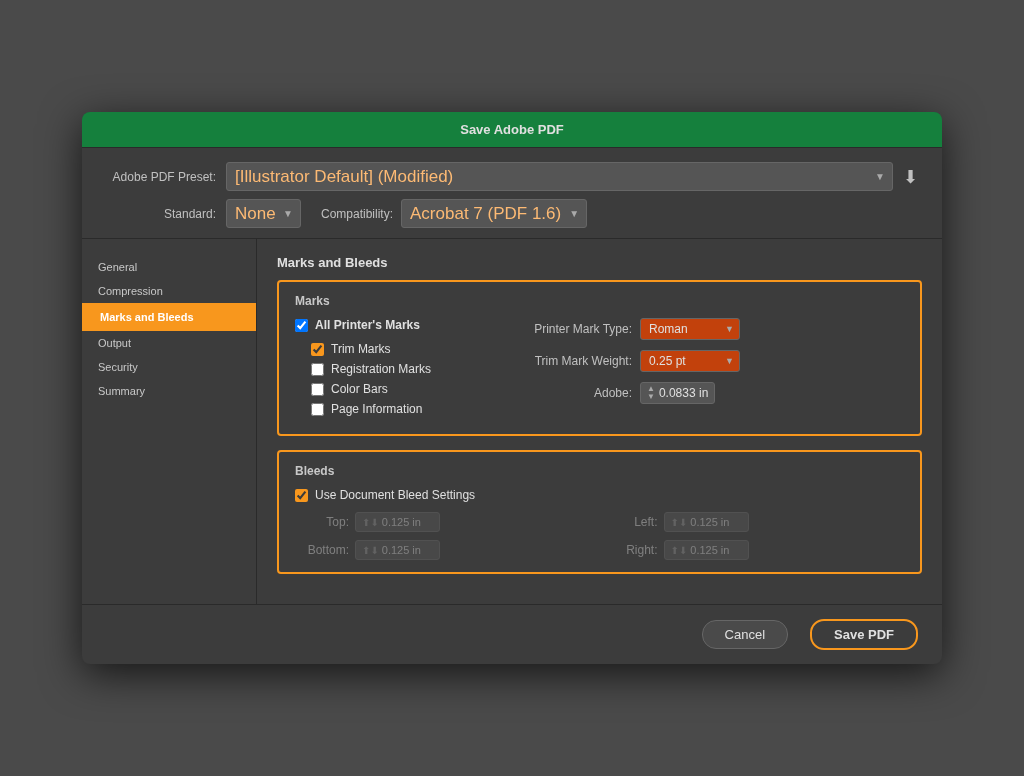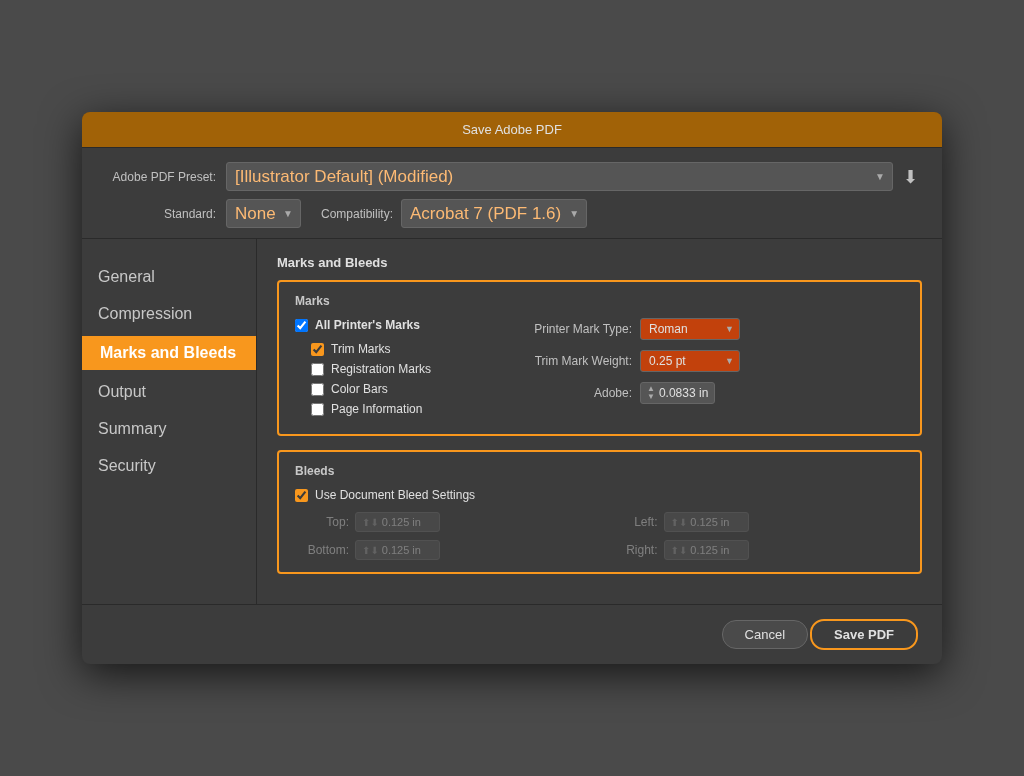--- a/index.html
+++ b/index.html
@@ -14,25 +14,25 @@
       height: 100vh;
     }
     .dialog {
       background: #3c3c3c;
       border-radius: 8px;
       width: 860px;
       box-shadow: 0 10px 40px rgba(0,0,0,0.7);
       overflow: hidden;
     }
     .title-bar {
-      background: #a16207;
+      background: #15803d;
       text-align: center;
       padding: 10px;
       font-size: 13px;
-      font-weight: 400;
+      font-weight: 700;
       color: #e0e0e0;
       border-bottom: 1px solid #2a2a2a;
     }
     .top-section {
       padding: 14px 24px 10px;
       border-bottom: 1px solid #2a2a2a;
     }
     .preset-row {
       display: flex;
       align-items: center;
@@ -93,23 +93,22 @@
     }
     .sidebar {
       width: 175px;
       padding: 16px 0;
       background: #3c3c3c;
       border-right: 1px solid #2a2a2a;
     }
     .sidebar-item {
       padding: 6px 16px;
       cursor: pointer;
-      font-size: 16px;
+      font-size: 11px;
       color: #c8c8c8;
-      margin-top: 7px;
     }
     .sidebar-item.active {
       background: #f8971d;
       color: #fff;
       font-weight: 600;
       border: 2px solid #f8971d;
     }
     .content-area {
       flex: 1;
       padding: 16px 20px;
@@ -252,21 +251,21 @@
       width: 85px;
       display: flex;
       align-items: center;
     }
     .bottom-bar {
       display: flex;
       justify-content: flex-end;
       align-items: center;
       padding: 14px 24px;
       border-top: 1px solid #2a2a2a;
-      gap: 2px;
+      gap: 22px;
     }
     .btn {
       padding: 6px 22px;
       border-radius: 14px;
       font-size: 13px;
       cursor: pointer;
       border: 1px solid #666;
       background: transparent;
       color: #e0e0e0;
     }
@@ -334,22 +333,22 @@
     </div>
   </div>
 
   <div class="main-body">
 
     <div class="sidebar">
       <div class="sidebar-item">General</div>
       <div class="sidebar-item">Compression</div>
       <div class="sidebar-item active">Marks and Bleeds</div>
       <div class="sidebar-item">Output</div>
+      <div class="sidebar-item">Security</div>
       <div class="sidebar-item">Summary</div>
-      <div class="sidebar-item">Security</div>
     </div>
 
     <div class="content-area">
       <div class="section-title">Marks and Bleeds</div>
 
       <div class="marks-section">
         <div class="marks-header">Marks</div>
         <div class="marks-layout">
           <div class="marks-left">
 

